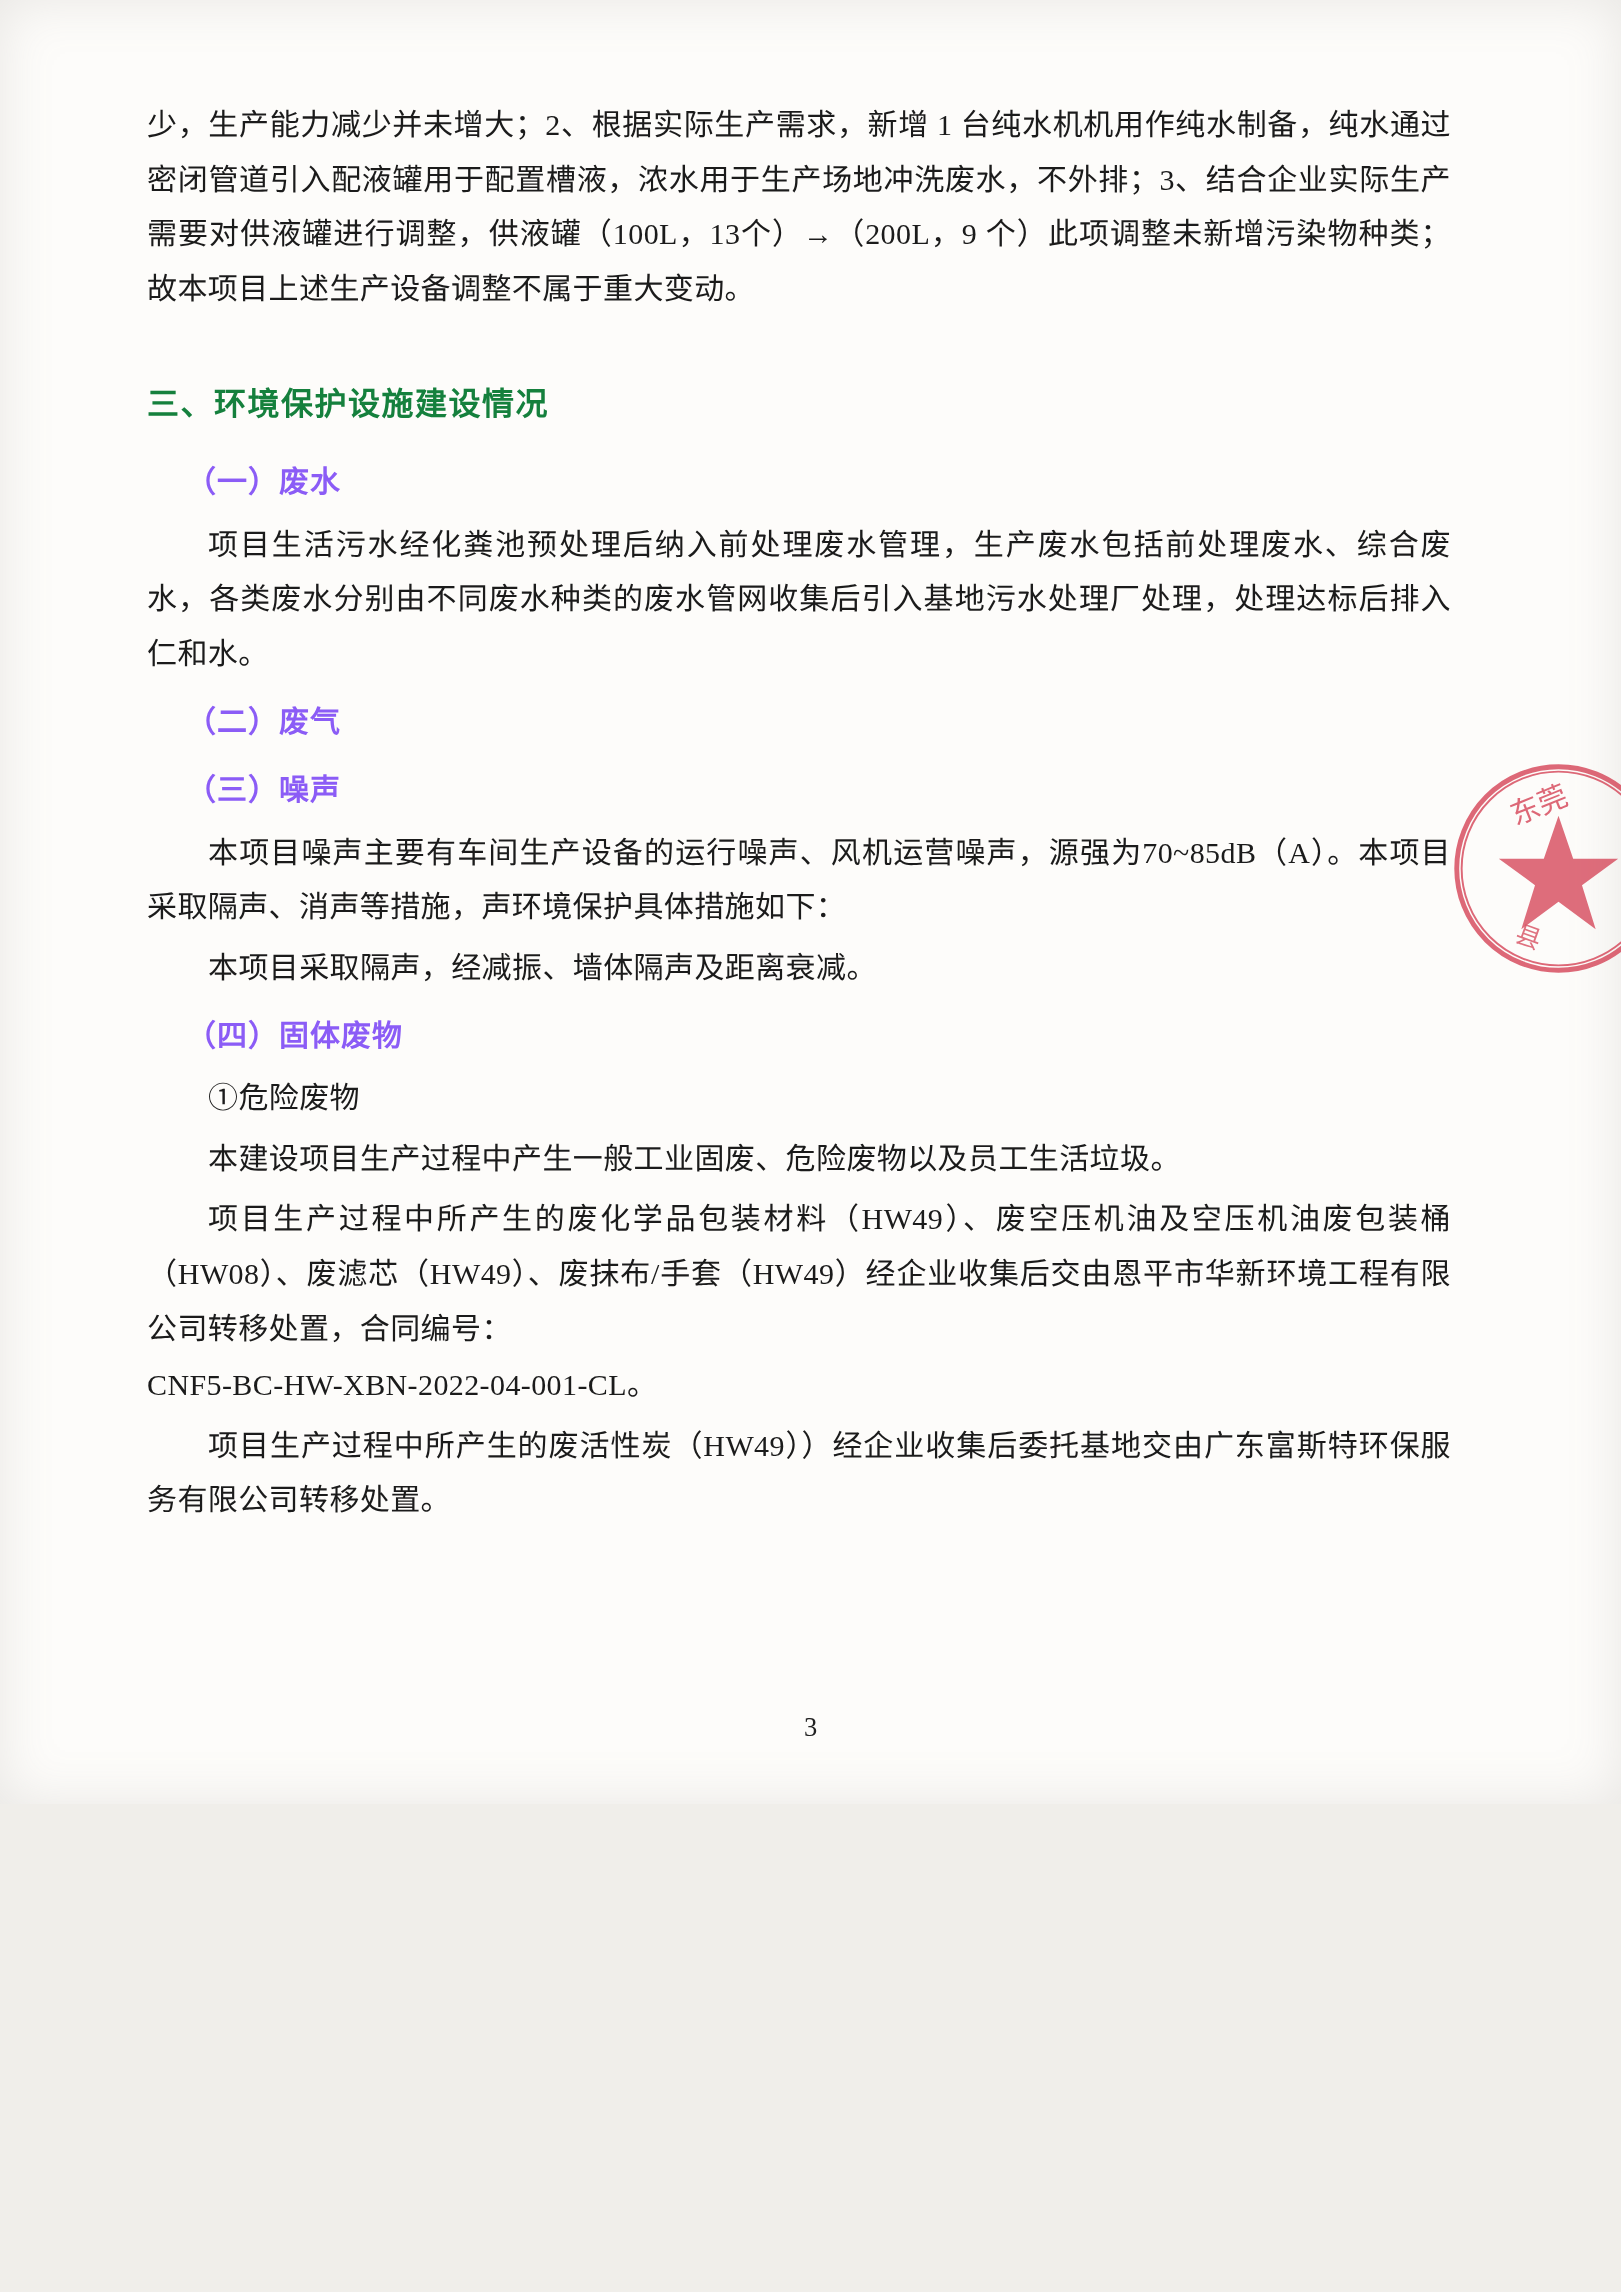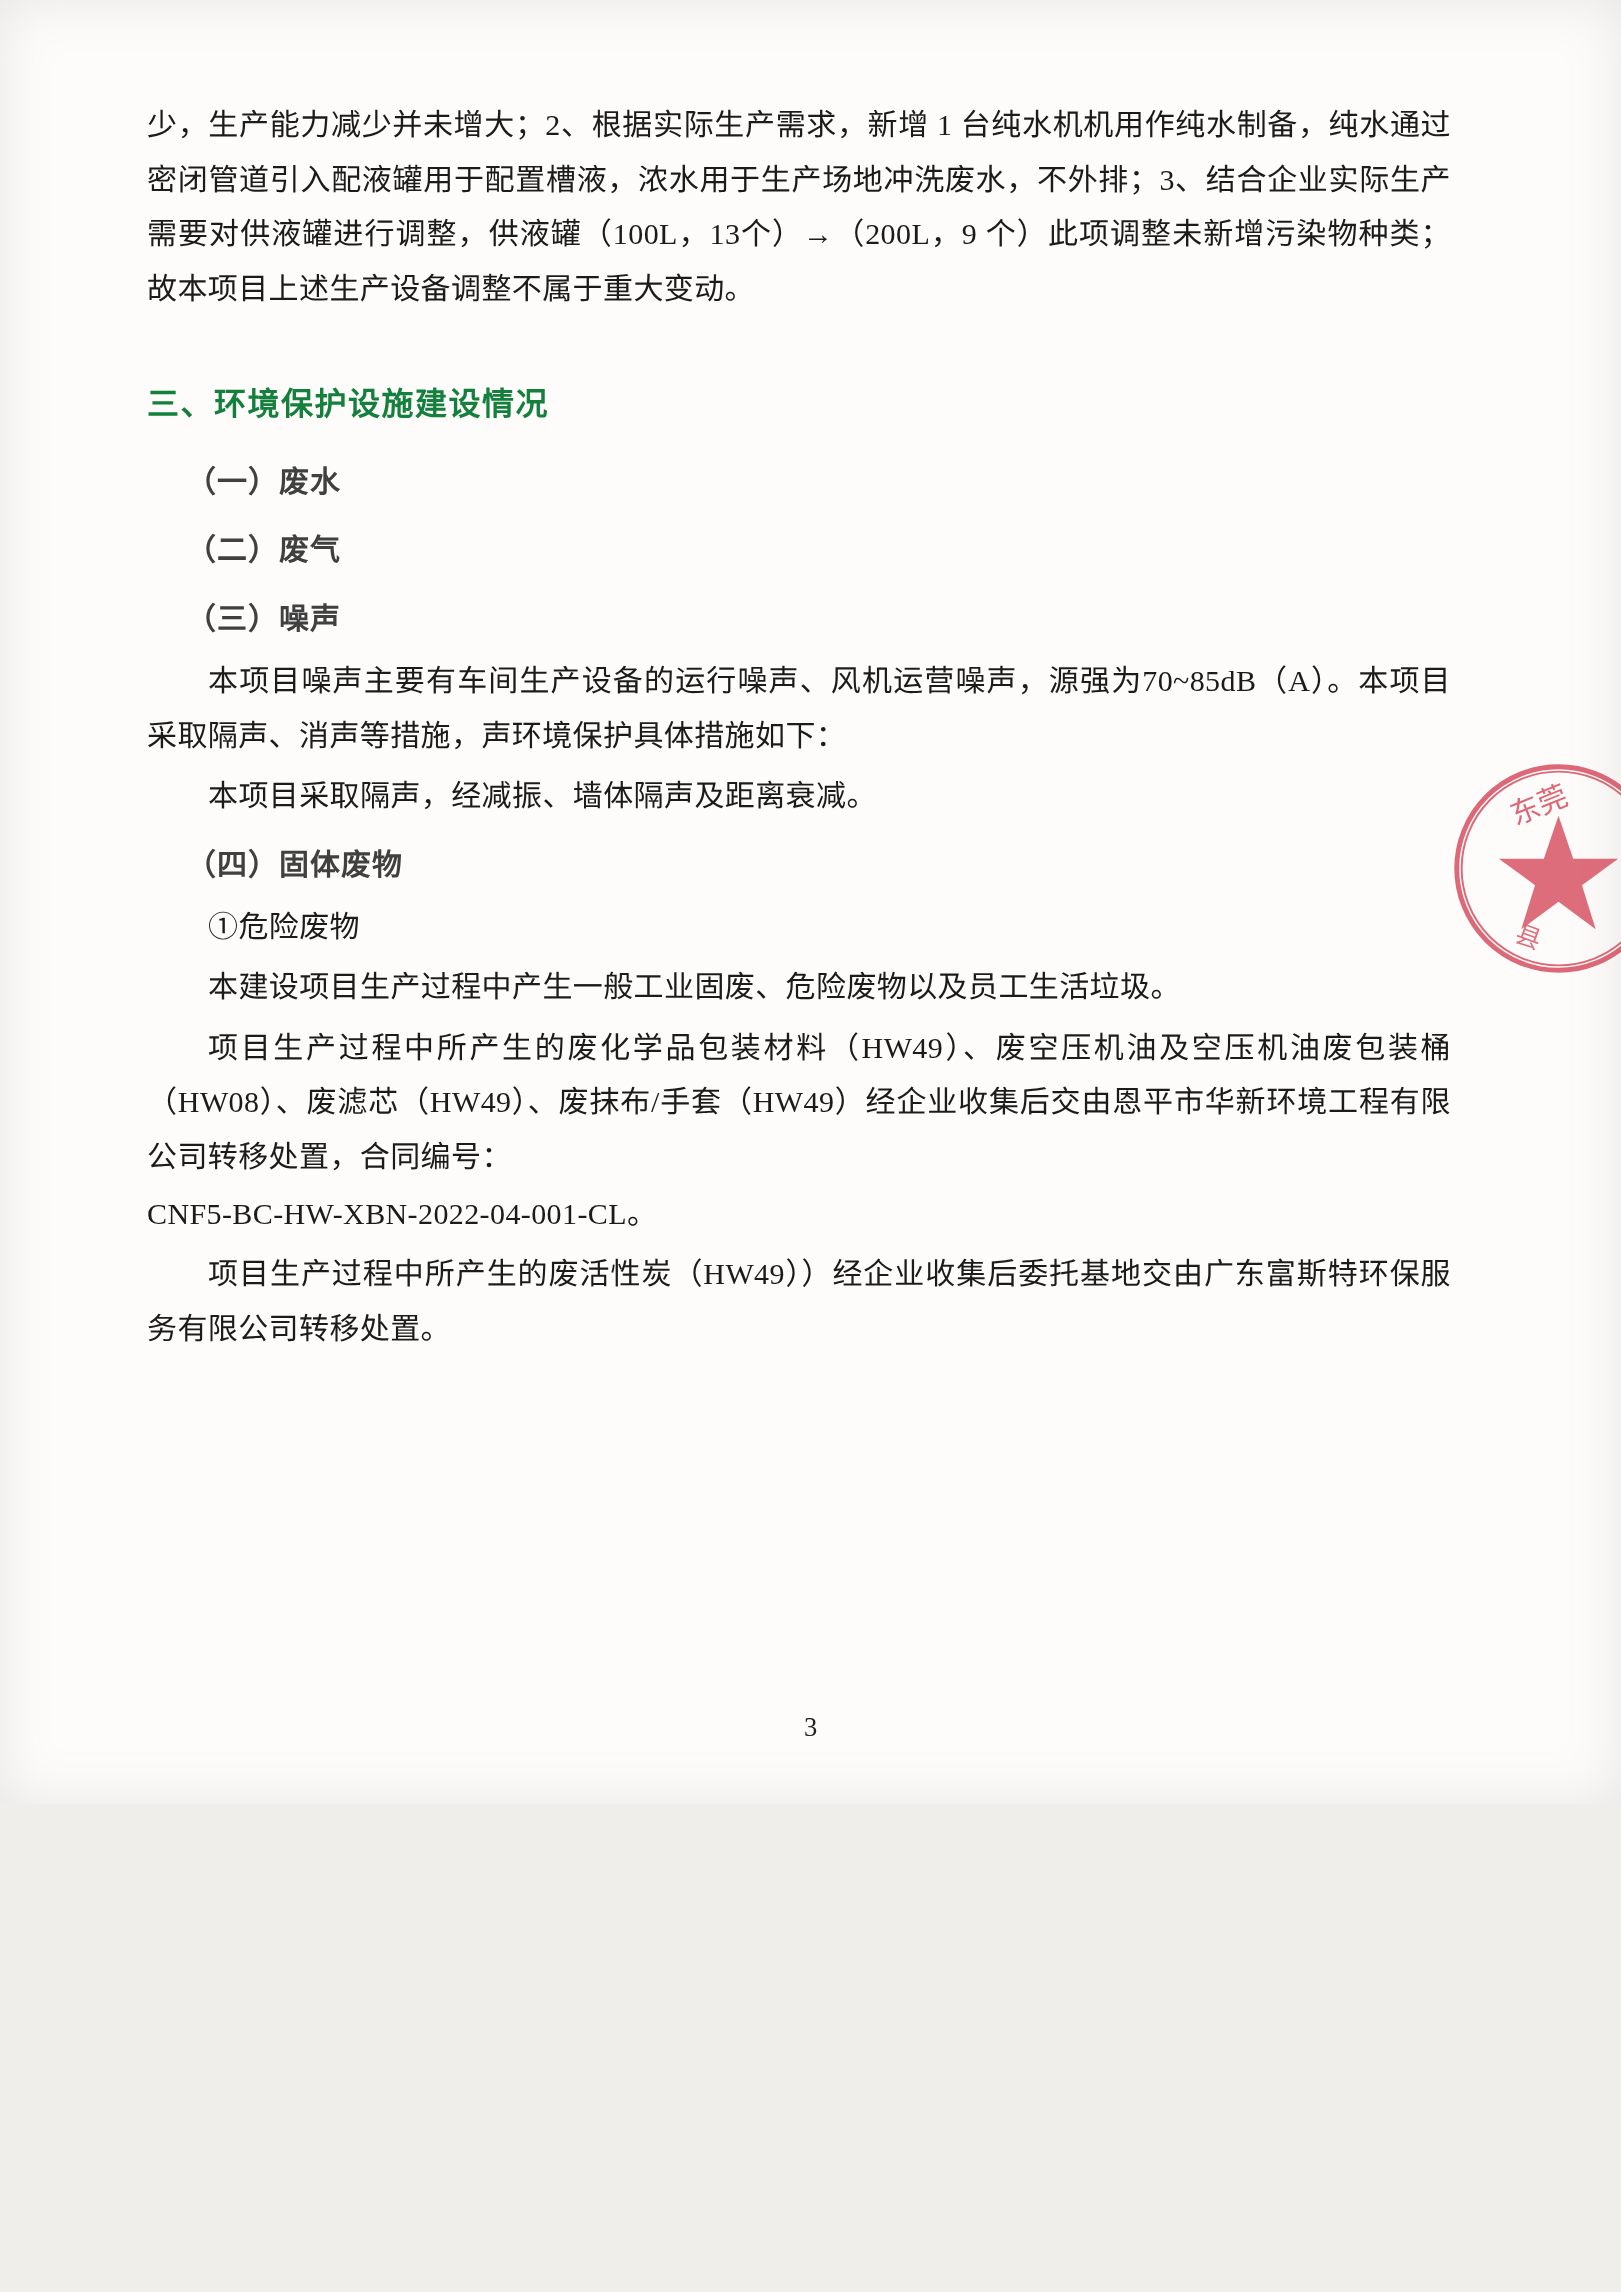--- a/index.html
+++ b/index.html
@@ -64,21 +64,21 @@
     color: #15803d;
   }
   .sub-title {
     font-family: "Liberation Sans", "DejaVu Sans", sans-serif;
     font-weight: bold;
     font-size: 30px;
     letter-spacing: 1px;
     text-indent: 39px;
     margin-top: 13.7px;
     margin-bottom: 7.8px;
-    color: #404040;
+    color: #8b5cf6;
   }
   .block {
     margin-bottom: 5.9px;
   }
   .page-number {
     position: absolute;
     bottom: 61px;
     left: 0;
     width: 100%;
     text-align: center;
@@ -103,20 +103,21 @@
 <div class="page">
 
   <div class="sheet">
     <div class="content">
 
       <p class="para-noindent block">少，生产能力减少并未增大；2、根据实际生产需求，新增 1 台纯水机机用作纯水制备，纯水通过密闭管道引入配液罐用于配置槽液，浓水用于生产场地冲洗废水，不外排；3、结合企业实际生产需要对供液罐进行调整，供液罐（100L，13个）→（200L，9 个）此项调整未新增污染物种类；故本项目上述生产设备调整不属于重大变动。</p>
 
       <h2 class="section-title">三、环境保护设施建设情况</h2>
 
       <h3 class="sub-title">（一）废水</h3>
+      <p class="para block">项目生活污水经化粪池预处理后纳入前处理废水管理，生产废水包括前处理废水、综合废水，各类废水分别由不同废水种类的废水管网收集后引入基地污水处理厂处理，处理达标后排入仁和水。</p>
 
       <h3 class="sub-title">（二）废气</h3>
 
       <h3 class="sub-title">（三）噪声</h3>
       <p class="para block">本项目噪声主要有车间生产设备的运行噪声、风机运营噪声，源强为70~85dB（A）。本项目采取隔声、消声等措施，声环境保护具体措施如下：</p>
       <p class="para block">本项目采取隔声，经减振、墙体隔声及距离衰减。</p>
 
       <h3 class="sub-title">（四）固体废物</h3>
       <p class="para block">①危险废物</p>
       <p class="para block">本建设项目生产过程中产生一般工业固废、危险废物以及员工生活垃圾。</p>

